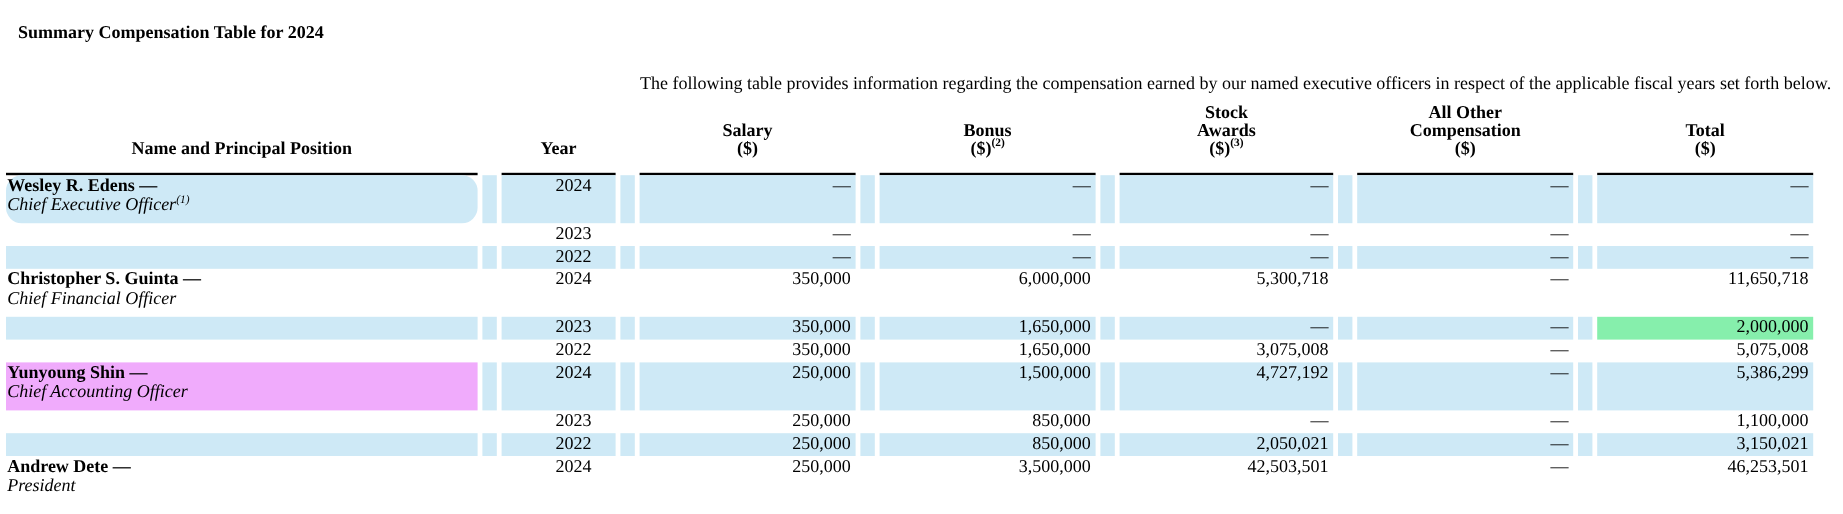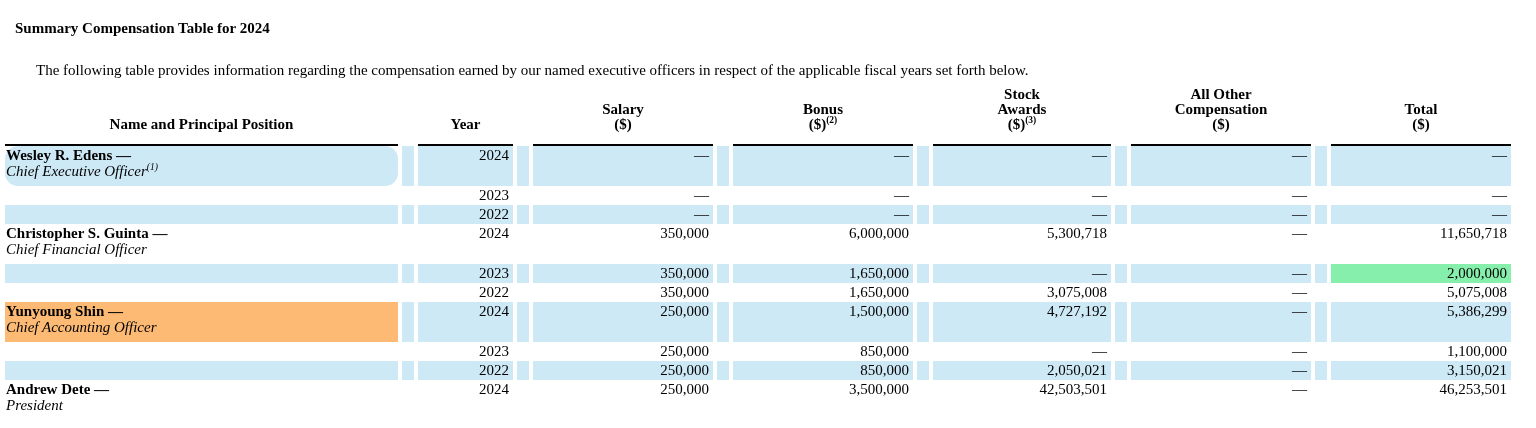--- a/index.html
+++ b/index.html
@@ -16,20 +16,21 @@
     font-weight: bold;
     margin: 10px;
     line-height: 18px;
   }
   .intro {
     font-size: 15px;
     line-height: 18px;
     margin: 0;
     margin-top: 24px;
     text-indent: 31px;
+    text-align: right;
   }
   table.comp {
     border-collapse: separate;
     border-spacing: 4px 0;
     table-layout: fixed;
     width: 1514px;
     margin-top: 8px;
     font-size: 15px;
     margin-left: -4px;
   }
@@ -37,21 +38,21 @@
   tr.hdr td {
     vertical-align: bottom;
     font-weight: bold;
     text-align: center;
     padding: 0 0 12px 0;
     line-height: 15px;
   }
   tr.hdr td.rule { border-bottom: 2.5px solid #000; }
   tr.hdr td.strip { border-bottom: none; }
   td.num { text-align: right; padding-right: 4px; }
-  td.year { text-align: right; padding-right: 4px; }
+  td.year { text-align: right; padding-right: 20px; }
   td.name-cell { padding-left: 1px; padding-bottom: 7px; }
   .exec-name { font-weight: bold; }
   .exec-title { font-style: italic; }
   sup.fn {
     font-size: 9.5px;
     vertical-align: super;
     line-height: 0;
     letter-spacing: 0;
   }
 </style>
@@ -201,21 +202,21 @@
           <td></td>
           <td class="num">1,650,000</td>
           <td></td>
           <td class="num">3,075,008</td>
           <td></td>
           <td class="num">—</td>
           <td></td>
           <td class="num">5,075,008</td>
         </tr>
         <tr>
-          <td class="name-cell" style="background: #fdba74;">
+          <td class="name-cell" style="background: #f0abfc;">
             <div class="exec-name">Yunyoung Shin —</div>
             <div class="exec-title">Chief Accounting Officer</div>
           </td>
           <td style="background: rgb(206, 233, 246);"></td>
           <td class="year" style="background: rgb(206, 233, 246);">2024</td>
           <td style="background: rgb(206, 233, 246);"></td>
           <td class="num" style="background: rgb(206, 233, 246);">250,000</td>
           <td style="background: rgb(206, 233, 246);"></td>
           <td class="num" style="background: rgb(206, 233, 246);">1,500,000</td>
           <td style="background: rgb(206, 233, 246);"></td>

